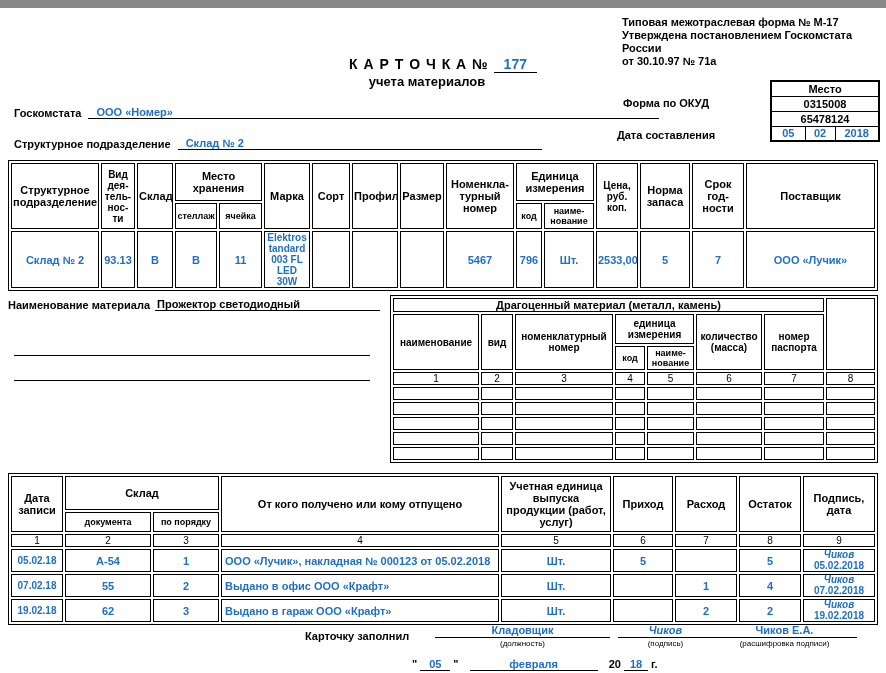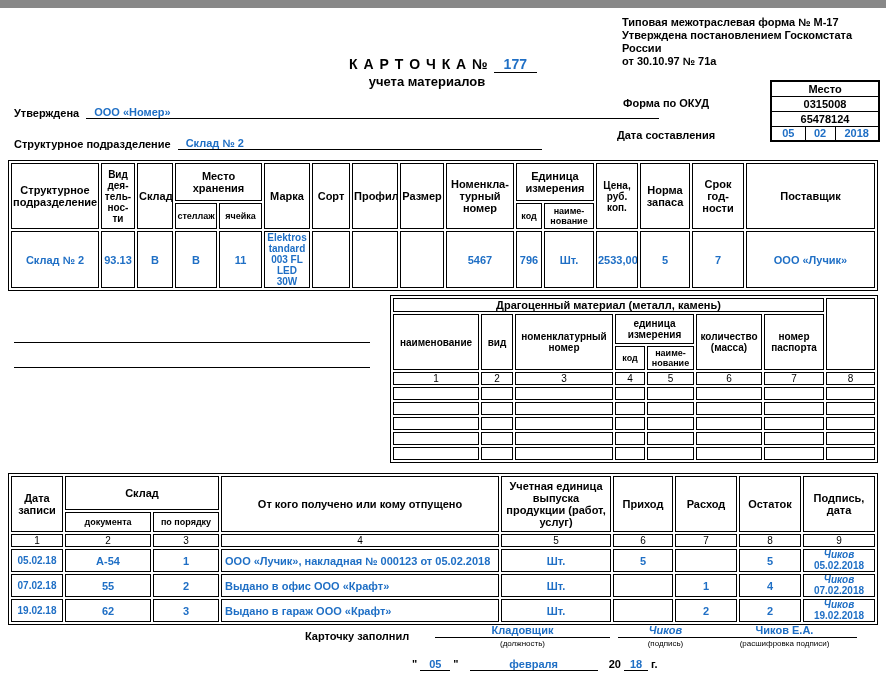--- a/index.html
+++ b/index.html
@@ -111,21 +111,21 @@
         </tr>
     <tr>
       <td class="fill">05</td>
       <td class="fill">02</td>
       <td class="fill">2018</td>
     </tr>
   </tbody>
     </table>
 
   <div class="field-line" style="left:14px; top:98px; width:645px">
-    <span class="lbl">Утверждена</span>
+    <span class="lbl">Госкомстата</span>
     <span class="val fill">ООО «Номер»</span>
   </div>
   <div class="field-line" style="left:14px; top:129px; width:528px">
     <span class="lbl">Структурное подразделение</span>
     <span class="val fill">Склад № 2</span>
   </div>
 
   <table class="tbl main-table">
     <colgroup>
       <col style="width:88px">
@@ -183,20 +183,24 @@
       <td class="fill">Шт.</td>
       <td class="fill">2533,00</td>
       <td class="fill">5</td>
       <td class="fill">7</td>
       <td class="fill">ООО «Лучик»</td>
     </tr>
   </tbody>
     </table>
 
   <div class="material">
+    <div class="mat-line">
+      <span class="lbl">Наименование материала</span>
+      <span class="val">Прожектор светодиодный</span>
+    </div>
     <div class="blank-line" style="margin-top:20px"></div>
     <div class="blank-line"></div>
   </div>
 
   <table class="tbl precious">
     <colgroup>
       <col style="width:86px">
         <col style="width:32px">
         <col style="width:98px">
         <col style="width:30px">

